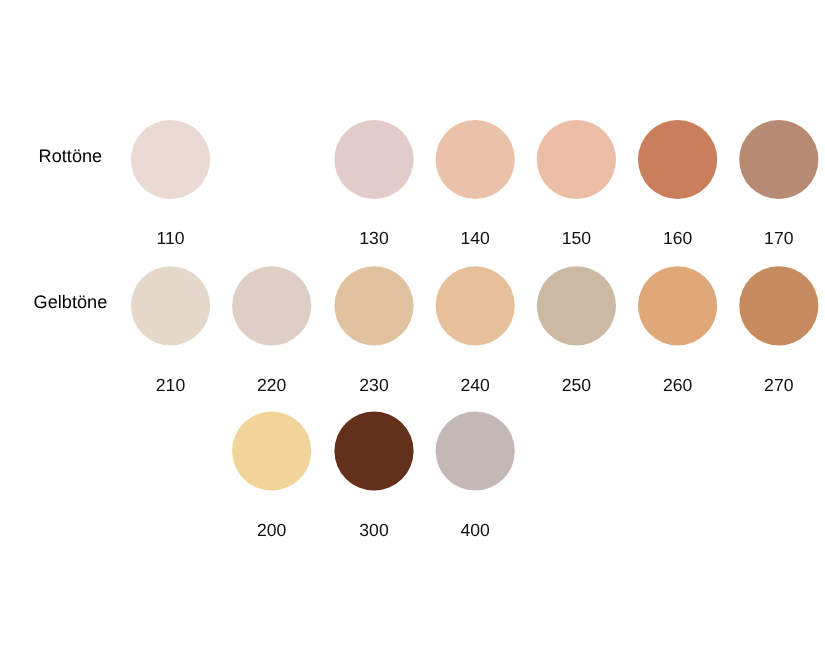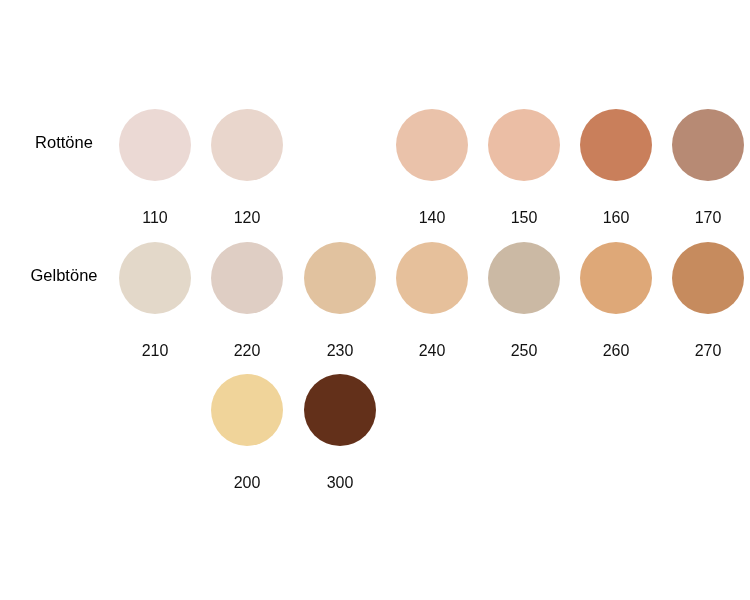--- a/index.html
+++ b/index.html
@@ -83,23 +83,23 @@
 </head>
 <body>
 
 <div id="palette-board">
     <div class="swatch-row row-0">
       <div class="row-label">Rottöne</div>
       <div class="swatch-cell" style="left: 109px;">
         <div class="swatch-circle" style="background: rgb(235, 217, 212);"></div>
         <div class="swatch-code">110</div>
       </div>
-      <div class="swatch-cell" style="left: 201px;">
-        <div class="swatch-circle" style="background: rgb(233, 214, 204);"></div>
-        <div class="swatch-code">120</div>
+      <div class="swatch-cell" style="left: 294px;">
+        <div class="swatch-circle" style="background: rgb(226, 204, 201);"></div>
+        <div class="swatch-code">130</div>
       </div>
       <div class="swatch-cell" style="left: 386px;">
         <div class="swatch-circle" style="background: rgb(234, 194, 170);"></div>
         <div class="swatch-code">140</div>
       </div>
       <div class="swatch-cell" style="left: 478px;">
         <div class="swatch-circle" style="background: rgb(235, 190, 165);"></div>
         <div class="swatch-code">150</div>
       </div>
       <div class="swatch-cell" style="left: 570px;">
@@ -144,14 +144,18 @@
     </div>
     <div class="swatch-row row-2">
       <div class="swatch-cell" style="left: 201px;">
         <div class="swatch-circle" style="background: rgb(240, 212, 154);"></div>
         <div class="swatch-code">200</div>
       </div>
       <div class="swatch-cell" style="left: 294px;">
         <div class="swatch-circle" style="background: rgb(99, 48, 26);"></div>
         <div class="swatch-code">300</div>
       </div>
+      <div class="swatch-cell" style="left: 386px;">
+        <div class="swatch-circle" style="background: rgb(196, 184, 183);"></div>
+        <div class="swatch-code">400</div>
+      </div>
     </div>
   </div>
 
 </body></html>

